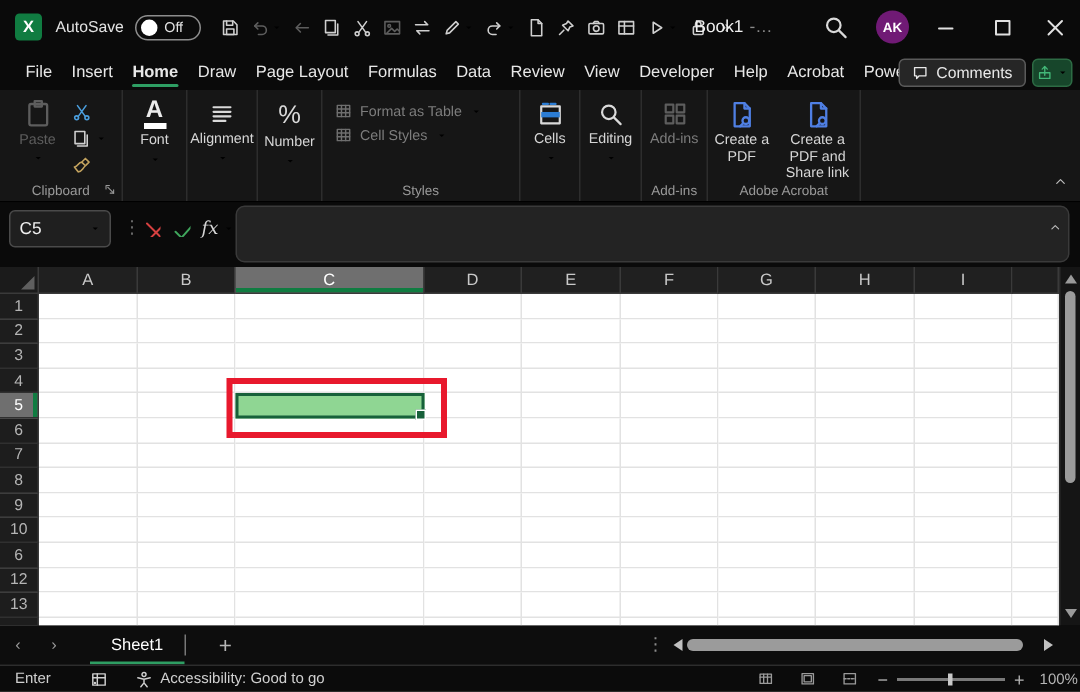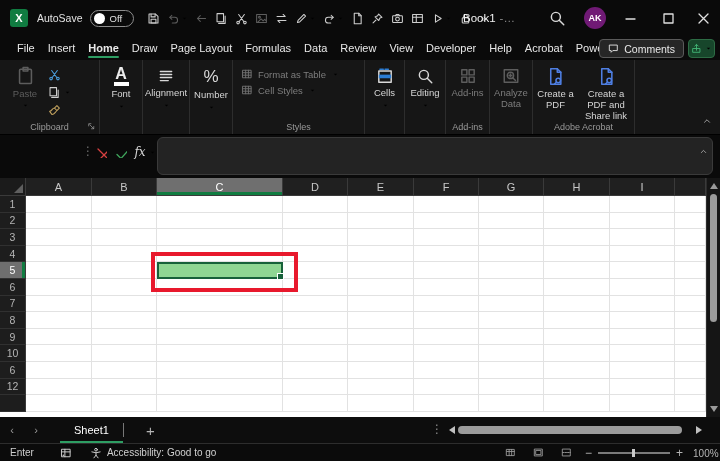--- a/index.html
+++ b/index.html
@@ -428,21 +428,21 @@
   <div class="share-btn">
     <svg class="ic s">
         <use href="#share"></use>
       </svg>
     <svg class="chev">
         <use href="#chev"></use>
       </svg>
   </div>
 
   <div id="ribbon">
-    <div class="rgroup" style="width:100px">
+    <div class="rgroup" style="width:82px">
       <div class="clip-inner">
         <div class="paste-big">
           <svg class="ic dim" style="width:19px;height:19px">
               <use href="#clipboard"></use>
             </svg>
           <span class="dim" style="font-size:9.5px">Paste</span>
           <svg class="chev dim">
               <use href="#chev"></use>
             </svg>
         </div>
@@ -552,28 +552,20 @@
     <div class="rgroup" style="width:44px">
       <div class="bigbtn">
         <svg class="ic dim" style="width:20px;height:18px">
             <use href="#addins"></use>
           </svg>
         <span class="lbl dim2">Add-ins</span>
       </div>
       <div class="rg-label">Add-ins</div>
     </div>
 
-    <div class="rgroup" style="width:43px">
-      <div class="bigbtn">
-        <svg class="ic dim" style="width:20px;height:18px">
-            <use href="#analyze"></use>
-          </svg>
-        <span class="lbl dim2" style="white-space:normal;width:40px">Analyze Data</span>
-      </div>
-    </div>
 
     <div class="rgroup" style="width:102px">
       <div style="display:flex;flex:1">
         <div class="bigbtn" style="width:44px">
           <svg class="ic" style="width:19px;height:19px;color:#4f7fe3">
               <use href="#pdf"></use>
             </svg>
           <span class="lbl" style="white-space:normal;width:40px">Create a PDF</span>
         </div>
         <div class="bigbtn" style="width:58px">
@@ -587,20 +579,26 @@
     </div>
 
     <div class="rgroup" style="flex:1;border-right:none">
       <svg class="ic collapse">
           <use href="#chevup"></use>
         </svg>
     </div>
   </div>
 
   <div id="formulabar">
+    <div class="namebox">
+      <span>C5</span>
+      <svg class="chev">
+          <use href="#chev"></use>
+        </svg>
+    </div>
     <span class="fdots">⋮</span>
     <div class="fbtn" style="left:93px">
       <svg class="ic" style="width:11px;height:11px;color:#d64040">
           <path d="M2 2l12 12M14 2 2 14" viewBox="0 0 16 16"></path>
         </svg>
     </div>
     <div class="fbtn" style="left:113px">
       <svg class="ic" style="width:12px;height:12px;color:#3fa65c">
           <path d="M2 8.5l4 4 8-9"></path>
         </svg>
@@ -782,20 +780,33 @@
           <div class="cell" style="width:126px"></div>
           <div class="cell" style="width:65px"></div>
           <div class="cell" style="width:66px"></div>
           <div class="cell" style="width:65px"></div>
           <div class="cell" style="width:65px"></div>
           <div class="cell" style="width:66px"></div>
           <div class="cell" style="width:65px"></div>
           <div class="cell" style="width:31px"></div>
         </div>
         <div class="grow">
+          <div class="rh">13</div>
+          <div class="cell" style="width:66px"></div>
+          <div class="cell" style="width:65px"></div>
+          <div class="cell" style="width:126px"></div>
+          <div class="cell" style="width:65px"></div>
+          <div class="cell" style="width:66px"></div>
+          <div class="cell" style="width:65px"></div>
+          <div class="cell" style="width:65px"></div>
+          <div class="cell" style="width:66px"></div>
+          <div class="cell" style="width:65px"></div>
+          <div class="cell" style="width:31px"></div>
+        </div>
+        <div class="grow">
           <div class="rh"></div>
           <div class="cell" style="width:66px"></div>
           <div class="cell" style="width:65px"></div>
           <div class="cell" style="width:126px"></div>
           <div class="cell" style="width:65px"></div>
           <div class="cell" style="width:66px"></div>
           <div class="cell" style="width:65px"></div>
           <div class="cell" style="width:65px"></div>
           <div class="cell" style="width:66px"></div>
           <div class="cell" style="width:65px"></div>

